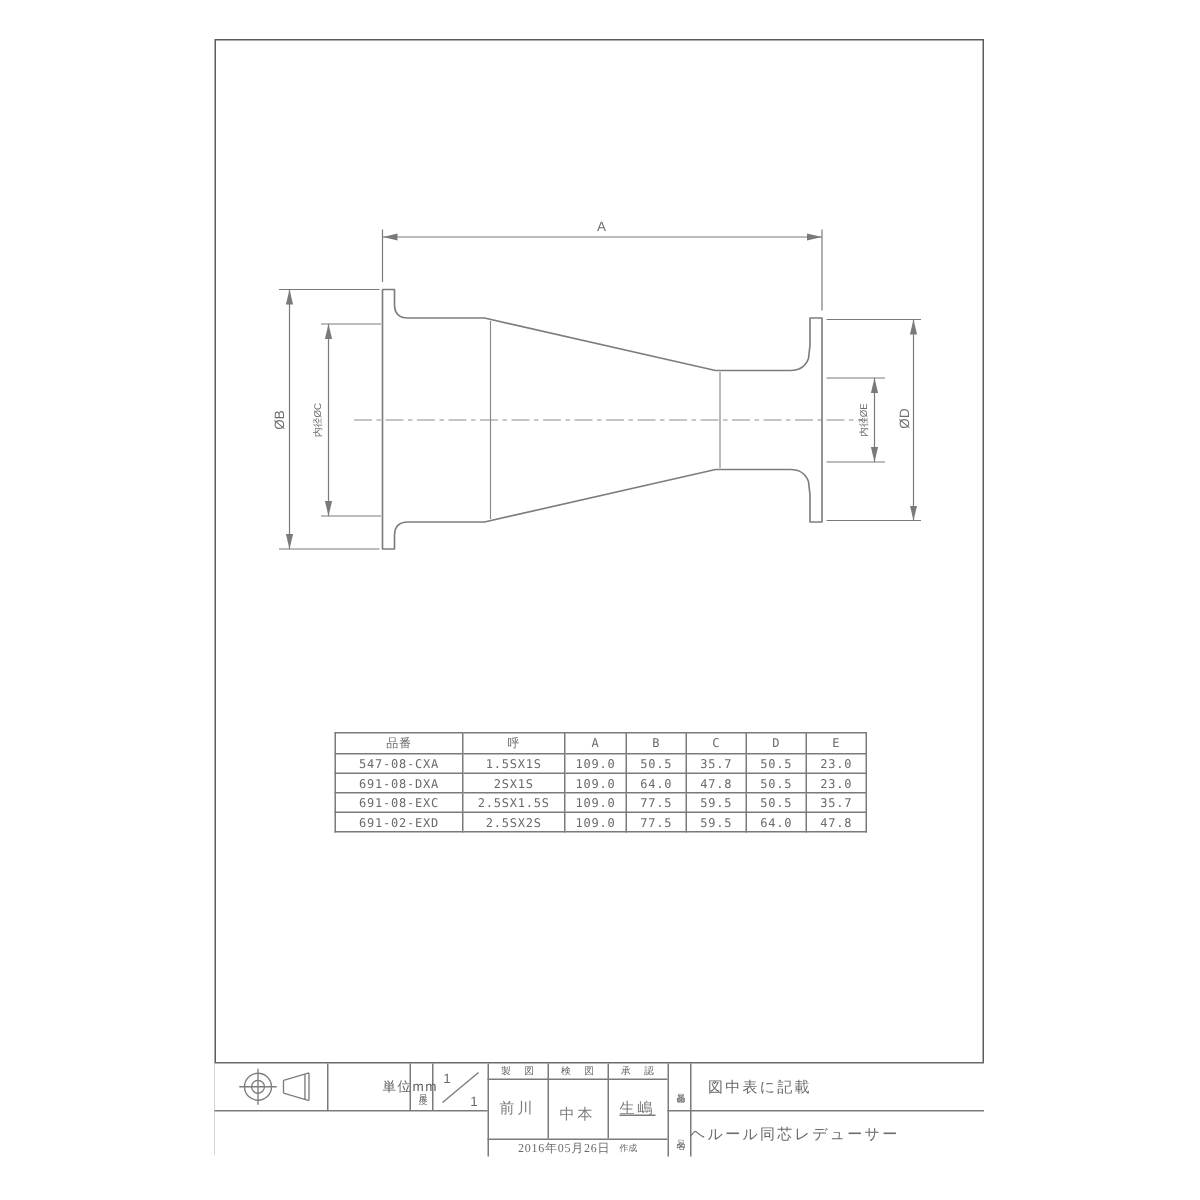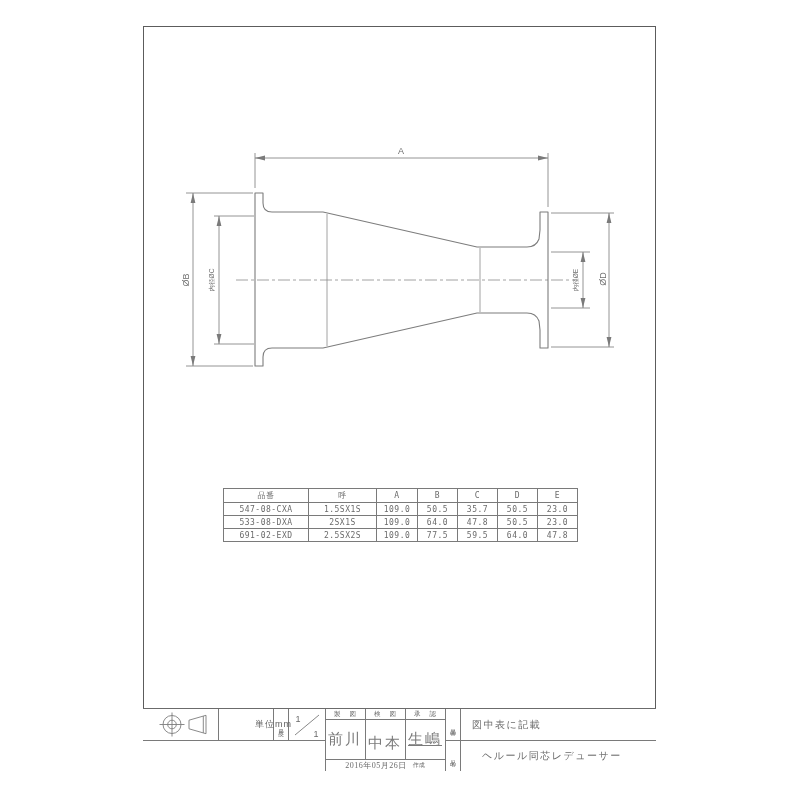--- a/index.html
+++ b/index.html
@@ -20,21 +20,21 @@
   table.dim th{height:13px;}
   table.dim td{height:12px;}
   
   #title-block{left:143px;top:708px;width:513px;height:62px;box-sizing:border-box;
                border-top:1.3px solid #6b6b6b;background:#fff;}
   .tb-line{position:absolute;background:#7a7a7a;}
   .tb-cell{position:absolute;display:flex;align-items:center;justify-content:center;
            box-sizing:border-box;overflow:hidden;}
   .vtext{writing-mode:vertical-rl;text-orientation:upright;letter-spacing:1px;}
   .spread{letter-spacing:9px;margin-right:-9px;}
-  .name-txt{color:#7b7b7b;font-size:15px;letter-spacing:2px;}
+  .name-txt{color:#7b7b7b;font-size:10px;letter-spacing:2px;}
   .hdr-txt{font-size:6.5px;color:#666;}
   .small-lbl{font-size:6px;color:#666;}
   .date-txt{font-size:8px;letter-spacing:0.5px;color:#6a6a6a;}
   .created-txt{font-size:6px;color:#6a6a6a;margin-left:6px;}
   .content-txt{font-size:10px;letter-spacing:1.5px;color:#6a6a6a;
                justify-content:flex-start;padding-left:12px;}
   svg{display:block;}
   svg text{font-family:"Liberation Sans","DejaVu Sans",sans-serif;}
 </style>
 </head>
@@ -119,27 +119,36 @@
     <tr>
       <td>547-08-CXA</td>
       <td>1.5SX1S</td>
       <td>109.0</td>
       <td>50.5</td>
       <td>35.7</td>
       <td>50.5</td>
       <td>23.0</td>
     </tr>
     <tr>
-      <td>533-08-DXA</td>
+      <td>691-08-DXA</td>
       <td>2SX1S</td>
       <td>109.0</td>
       <td>64.0</td>
       <td>47.8</td>
       <td>50.5</td>
       <td>23.0</td>
+    </tr>
+    <tr>
+      <td>691-08-EXC</td>
+      <td>2.5SX1.5S</td>
+      <td>109.0</td>
+      <td>77.5</td>
+      <td>59.5</td>
+      <td>50.5</td>
+      <td>35.7</td>
     </tr>
     <tr>
       <td>691-02-EXD</td>
       <td>2.5SX2S</td>
       <td>109.0</td>
       <td>77.5</td>
       <td>59.5</td>
       <td>64.0</td>
       <td>47.8</td>
     </tr>
@@ -202,15 +211,15 @@
 
   <div class="tb-cell" style="left:182px;top:50px;width:120px;height:12px;font-family:Liberation Serif, serif;">
     <span class="date-txt">2016年05月26日</span>
     <span class="created-txt">作成</span>
   </div>
 
   <div class="tb-cell vtext small-lbl" style="left:302px;top:0;width:15px;height:31px;">品番</div>
   <div class="tb-cell vtext small-lbl" style="left:302px;top:31px;width:15px;height:31px;">品名</div>
 
   <div class="tb-cell content-txt" style="left:317px;top:0;width:196px;height:31px;">図中表に記載</div>
-  <div class="tb-cell content-txt" style="left:327px;top:31px;width:196px;height:31px;text-align:center;">ヘルール同芯レデューサー</div>
+  <div class="tb-cell content-txt" style="left:305px;top:31px;width:196px;height:31px;text-align:center;">ヘルール同芯レデューサー</div>
 
 </div>
 
 </body></html>

